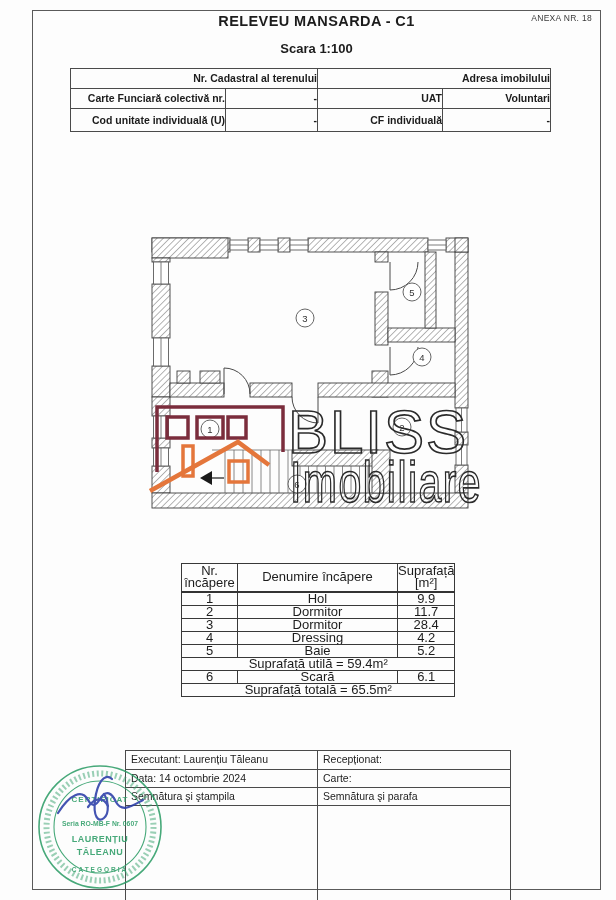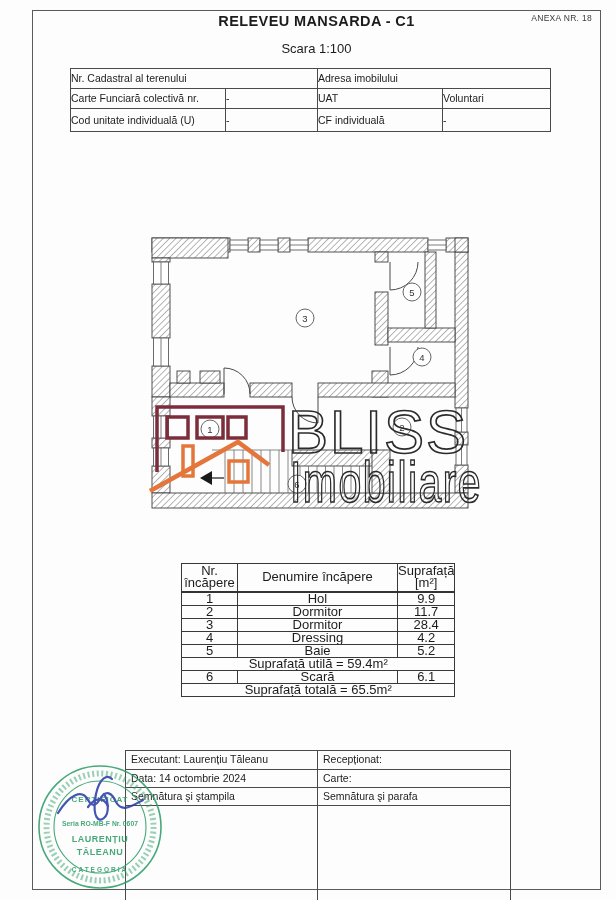--- a/index.html
+++ b/index.html
@@ -5,26 +5,26 @@
   html,body{margin:0;padding:0;}
   body{
     width:616px;height:900px;position:relative;background:#fdfdfd;
     font-family:"Liberation Sans", sans-serif;color:#1c1c1c;overflow:hidden;
   }
   .abs{position:absolute;}
   
   .frame{left:32px;top:10px;width:567px;height:878px;border:1.2px solid #5a5a5a;}
   .anexa{left:400px;top:13px;width:192px;text-align:right;font-size:8.5px;color:#3a3a3a;letter-spacing:.3px;}
   .title{left:32px;top:13px;width:569px;text-align:center;font-size:14.5px;font-weight:bold;letter-spacing:.4px;}
-  .subtitle{left:32px;top:41px;width:569px;text-align:center;font-size:13px;font-weight:normal;}
+  .subtitle{left:32px;top:41px;width:569px;text-align:center;font-size:13px;font-weight:bold;}
   
   table{border-collapse:collapse;table-layout:fixed;}
   td{border:1.2px solid #4a4a4a;font-size:10.5px;overflow:hidden;padding:0;}
   .cad-table{left:70px;top:68px;}
-  .cad-table td{text-align:left;vertical-align:middle;line-height:13px;}
+  .cad-table td{text-align:right;vertical-align:middle;line-height:13px;font-weight:bold;}
   .area-table{left:181px;top:563px;}
   .area-table td{text-align:center;line-height:12px;font-size:13px;border:1px solid #383838;}
   .area-table .hdr td{border-bottom:2px solid #333;line-height:12px;}
   .footer-table{left:125px;top:706px;margin-top:44px;}
   .footer-table td{text-align:left;vertical-align:top;padding:2px 5px;line-height:13px;}
   
   .overlay{left:0;top:0;width:616px;height:900px;z-index:5;pointer-events:none;}
   .wall{fill:url(#hatch);stroke:#3f3f3f;stroke-width:0.9;}
   .win{fill:#ffffff;stroke:#5c5c5c;stroke-width:0.9;}
   .winline{stroke:#5c5c5c;stroke-width:0.8;}

